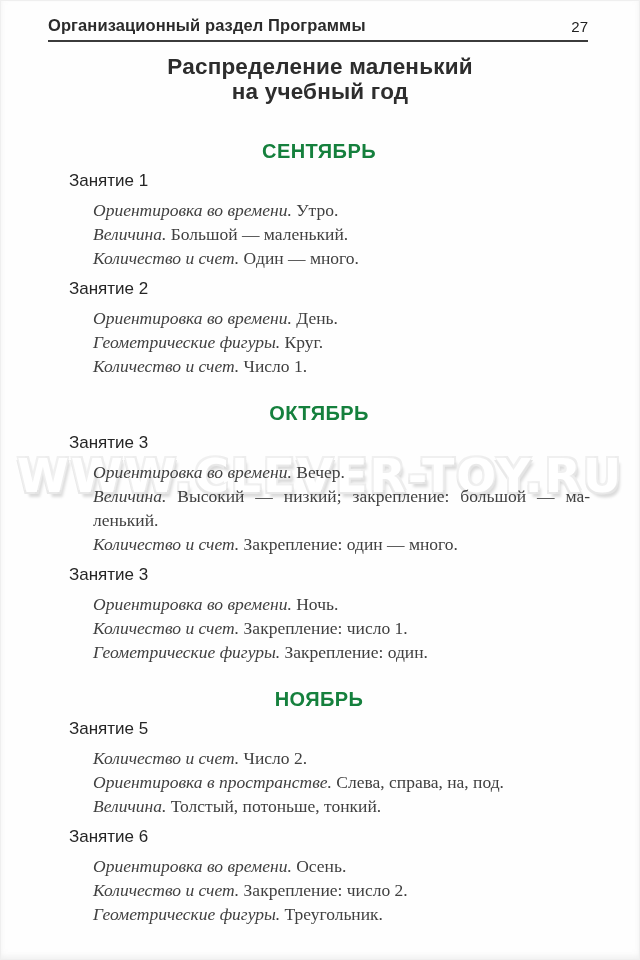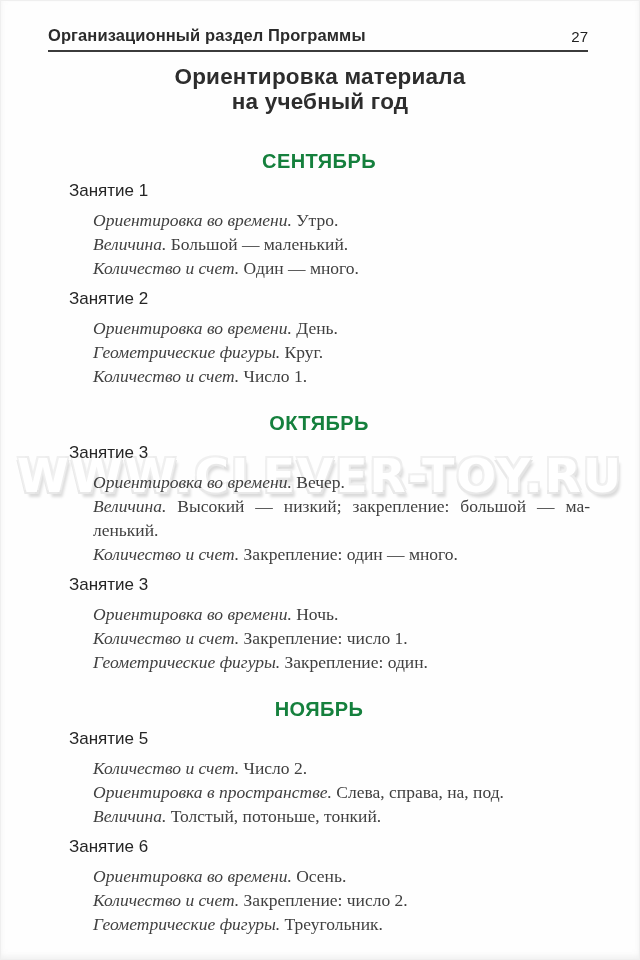--- a/index.html
+++ b/index.html
@@ -14,21 +14,21 @@
     width:640px;height:960px;
     background:#fefefe;
     box-shadow: inset 0 0 0 1px #efefef, inset 0 -3px 6px rgba(210,210,210,.35);
     overflow:hidden;
   }
   
   .page-header{
     display:flex;
     justify-content:space-between;
     align-items:flex-end;
-    margin:26px 52px 0 48px;
+    margin:16px 52px 0 48px;
     padding-bottom:5px;
     border-bottom:2px solid #3b3b3b;
   }
   .breadcrumb{
     font-size:16.5px;
     font-weight:700;
     color:#2b2b2b;
     letter-spacing:.1px;
   }
   .page-number{
@@ -106,21 +106,21 @@
 
 <div class="page">
 
   <div class="watermark">WWW.CLEVER-TOY.RU</div>
 
   <header class="page-header">
     <span class="breadcrumb">Организационный раздел Программы</span>
     <span class="page-number">27</span>
   </header>
 
-  <h1 class="doc-title"><span>Ориентировка материала</span><br><span>на учебный год</span></h1>
+  <h1 class="doc-title"><span>Распределение маленький</span><br><span>на учебный год</span></h1>
 
   <main class="months" id="months-root">
       <section class="month-section">
         <h2 class="month-heading">СЕНТЯБРЬ</h2>
         <div class="lesson">
           <h3 class="lesson-heading">Занятие 1</h3>
           <div class="lesson-body">
             <div class="curriculum-line"><em>Ориентировка во времени.</em> <span>Утро.</span></div>
             <div class="curriculum-line"><em>Величина.</em> <span>Большой — маленький.</span></div>
             <div class="curriculum-line"><em>Количество и счет.</em> <span>Один — много.</span></div>

